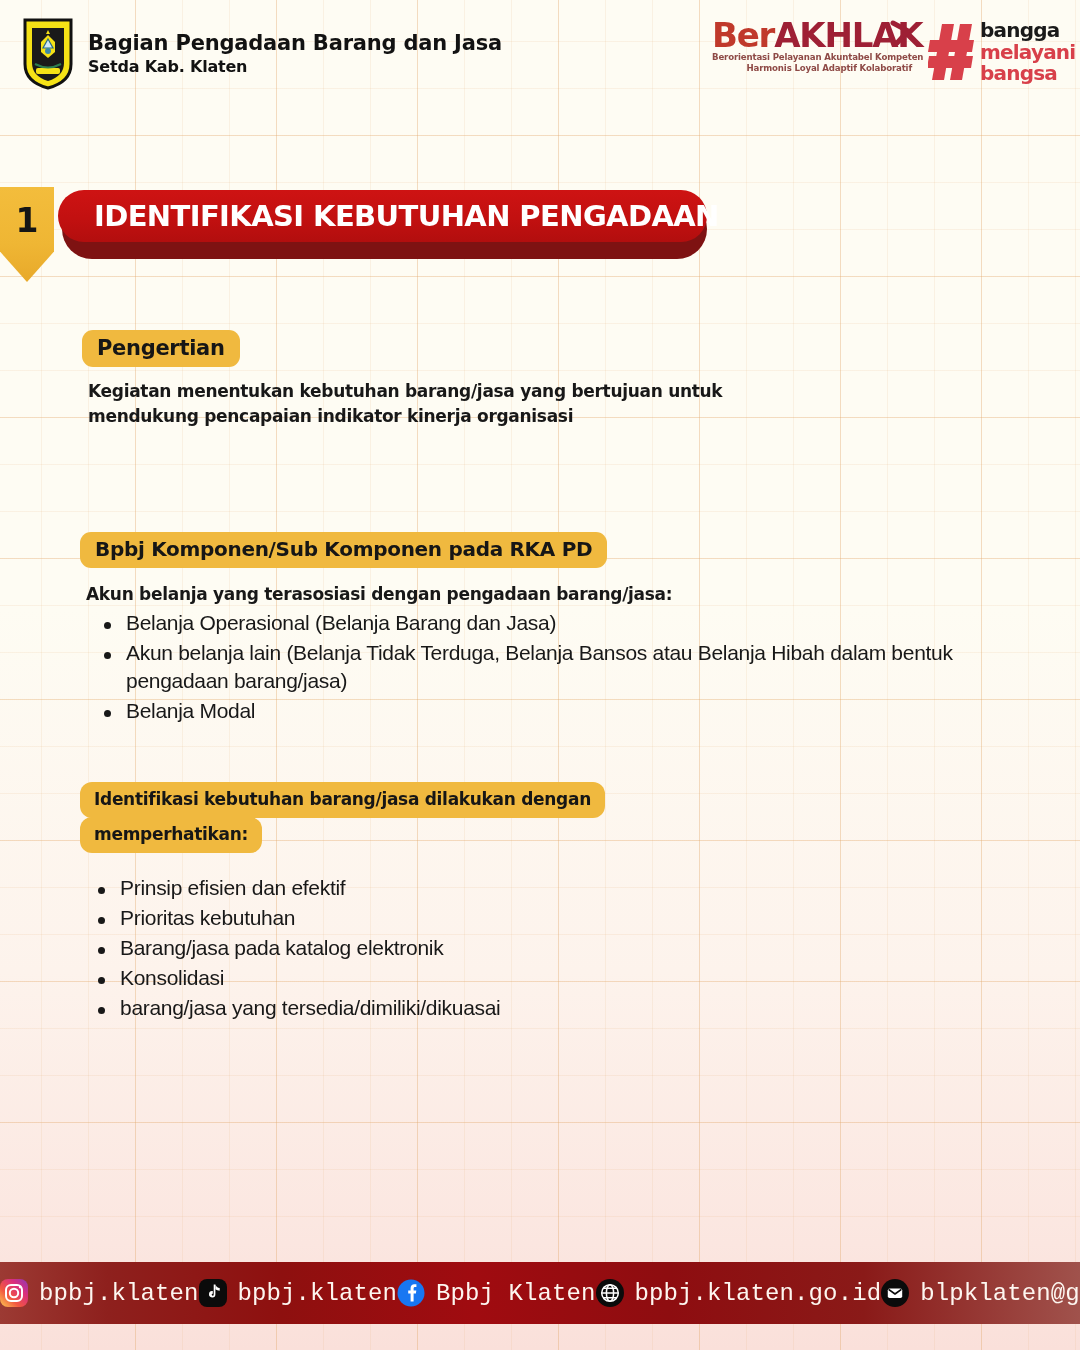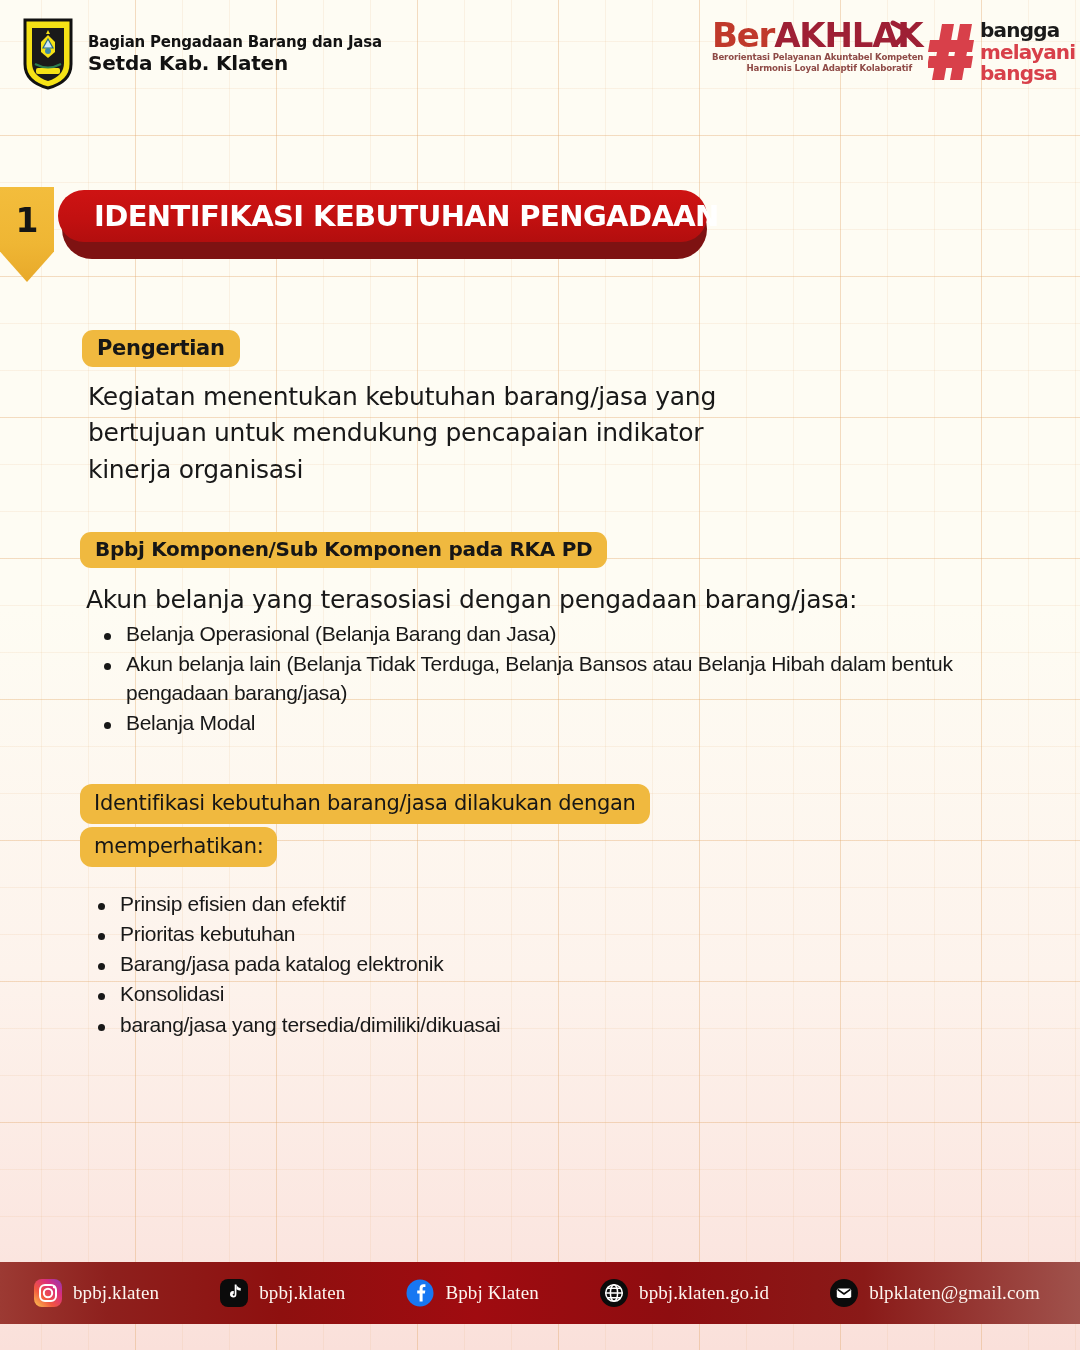--- a/index.html
+++ b/index.html
@@ -32,24 +32,24 @@
   
   .header{position:absolute;left:0;top:0;width:1080px;height:110px;}
   .brand{position:absolute;left:22px;top:18px;display:flex;align-items:center;gap:14px;}
   .crest{
     width:52px;height:72px;position:relative;
   }
   .crest svg{display:block;}
   .brand-text{line-height:1.22;}
   .brand-text .l1,.brand-text .l2{
     font-family:"DejaVu Sans", sans-serif;
-    font-weight:700;font-size:15px;color:#121212;letter-spacing:-.2px;
+    font-weight:700;font-size:21px;color:#121212;letter-spacing:-.2px;
     white-space:nowrap;
   }
-  .brand-text .l2{font-size:20px;}
+  .brand-text .l2{font-size:16px;}
 
   .berakhlak{position:absolute;left:712px;top:18px;width:200px;}
   .berakhlak .word{
     font-family:"DejaVu Sans", sans-serif;
     font-weight:700;font-size:34px;letter-spacing:-1.2px;line-height:1;
     color:#9E2035;white-space:nowrap;
   }
   .berakhlak .word .ber{color:#C0392B;}
   .berakhlak .arrow{
     position:absolute;left:176px;top:2px;
@@ -118,28 +118,28 @@
   .chip.small{font-size:20px;}
 
   .hl-2{
     display:inline;
     background:#F0B93F;
     box-decoration-break:clone;
     -webkit-box-decoration-break:clone;
     border-radius:12px;
     padding:7px 14px 9px 14px;
     font-family:"DejaVu Sans", sans-serif;
-    font-weight:400;font-size:21px;color:#161616;letter-spacing:-.3px;
+    font-weight:700;font-size:17px;color:#161616;letter-spacing:-.3px;
     line-height:2.05;
   }
 
   .body-text{
     font-family:"DejaVu Sans", sans-serif;
-    font-size:25px;color:#181818;line-height:1.45;letter-spacing:-.3px;
-    font-weight:400;
+    font-size:17px;color:#181818;line-height:1.45;letter-spacing:-.3px;
+    font-weight:700;
   }
   ul.bul{margin:2px 0 0 0;padding-left:40px;list-style:none;}
   ul.bul li{
     position:relative;
     font-family:Liberation Sans, sans-serif;
     font-size:21px;color:#181818;line-height:1.34;letter-spacing:-.3px;
     margin:0 0 2px 0;
   }
   ul.bul li::before{
     content:"";position:absolute;left:-22px;top:13px;
@@ -157,22 +157,22 @@
   .sec-ident .list{margin-top:22px;}
 
   
   .footer{
     position:absolute;left:0;top:1262px;width:1080px;height:62px;
     background:linear-gradient(90deg,#9C3A33 0%,#8E201D 10%,#8E100F 26%,#A00B10 44%,#8E0D10 62%,#8A1A18 80%,#A0524C 100%);
     display:flex;align-items:center;
   }
   .f-item{display:flex;align-items:center;gap:11px;}
   .f-item .label{
-    font-family:Liberation Serif, serif;
-    font-size:19px;color:#FDF6F0;letter-spacing:.1px;white-space:nowrap;
+    font-family:Liberation Mono, monospace;
+    font-size:24px;color:#FDF6F0;letter-spacing:.1px;white-space:nowrap;
   }
   .ico{width:28px;height:28px;flex:0 0 28px;}
   .spacer{flex:1 1 auto;}
 </style>
 </head>
 <body>
 
 <div class="page">
   <div class="grid"></div>
 

